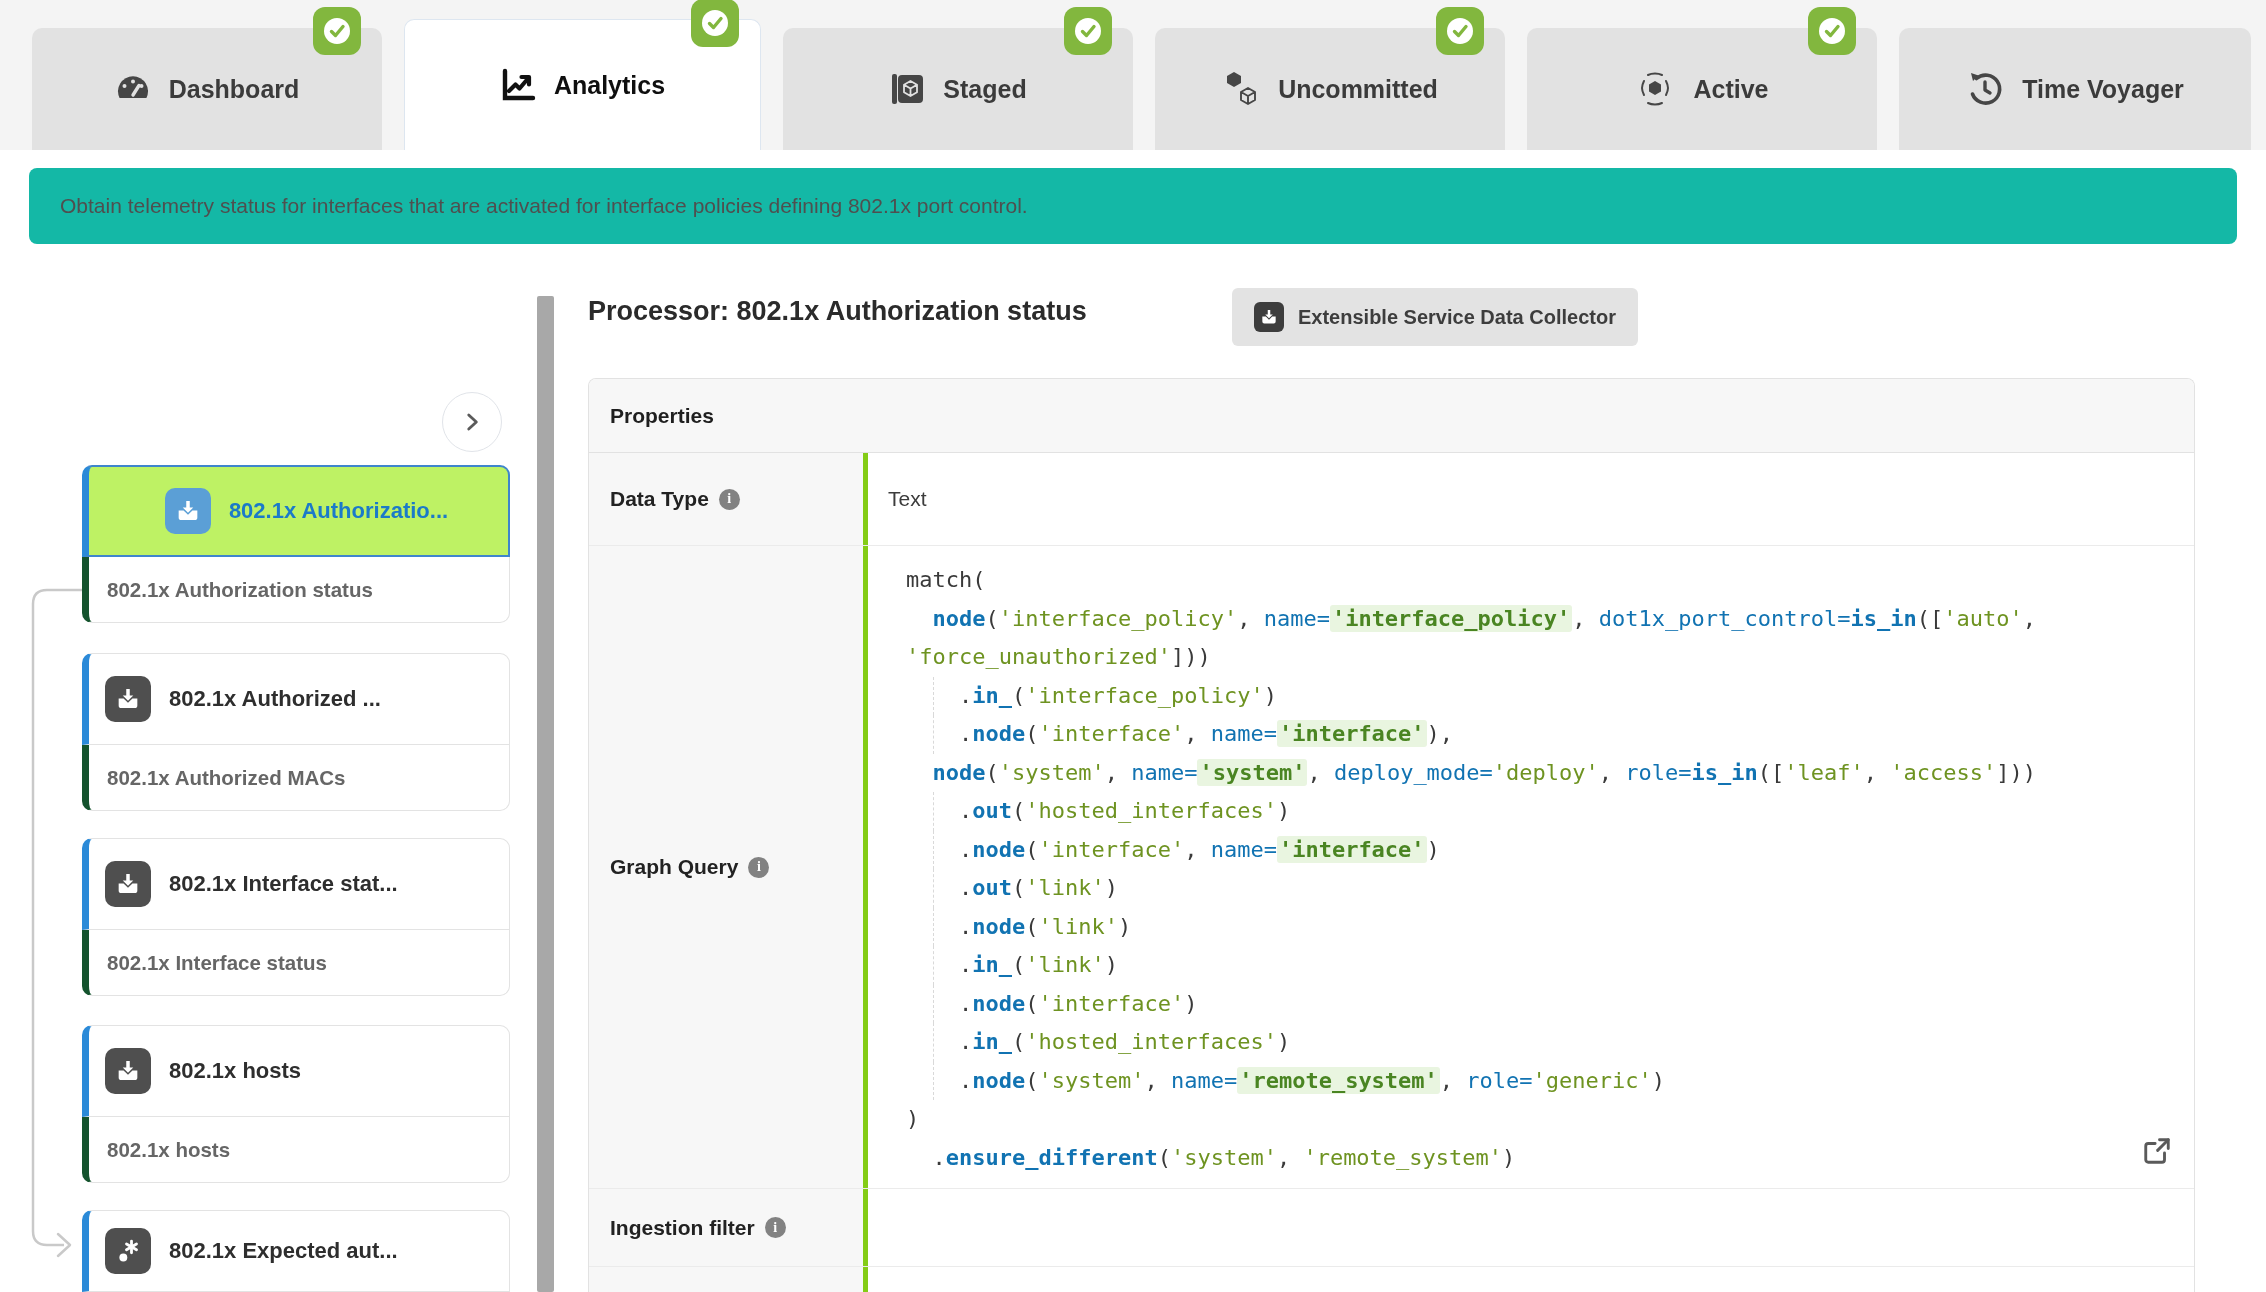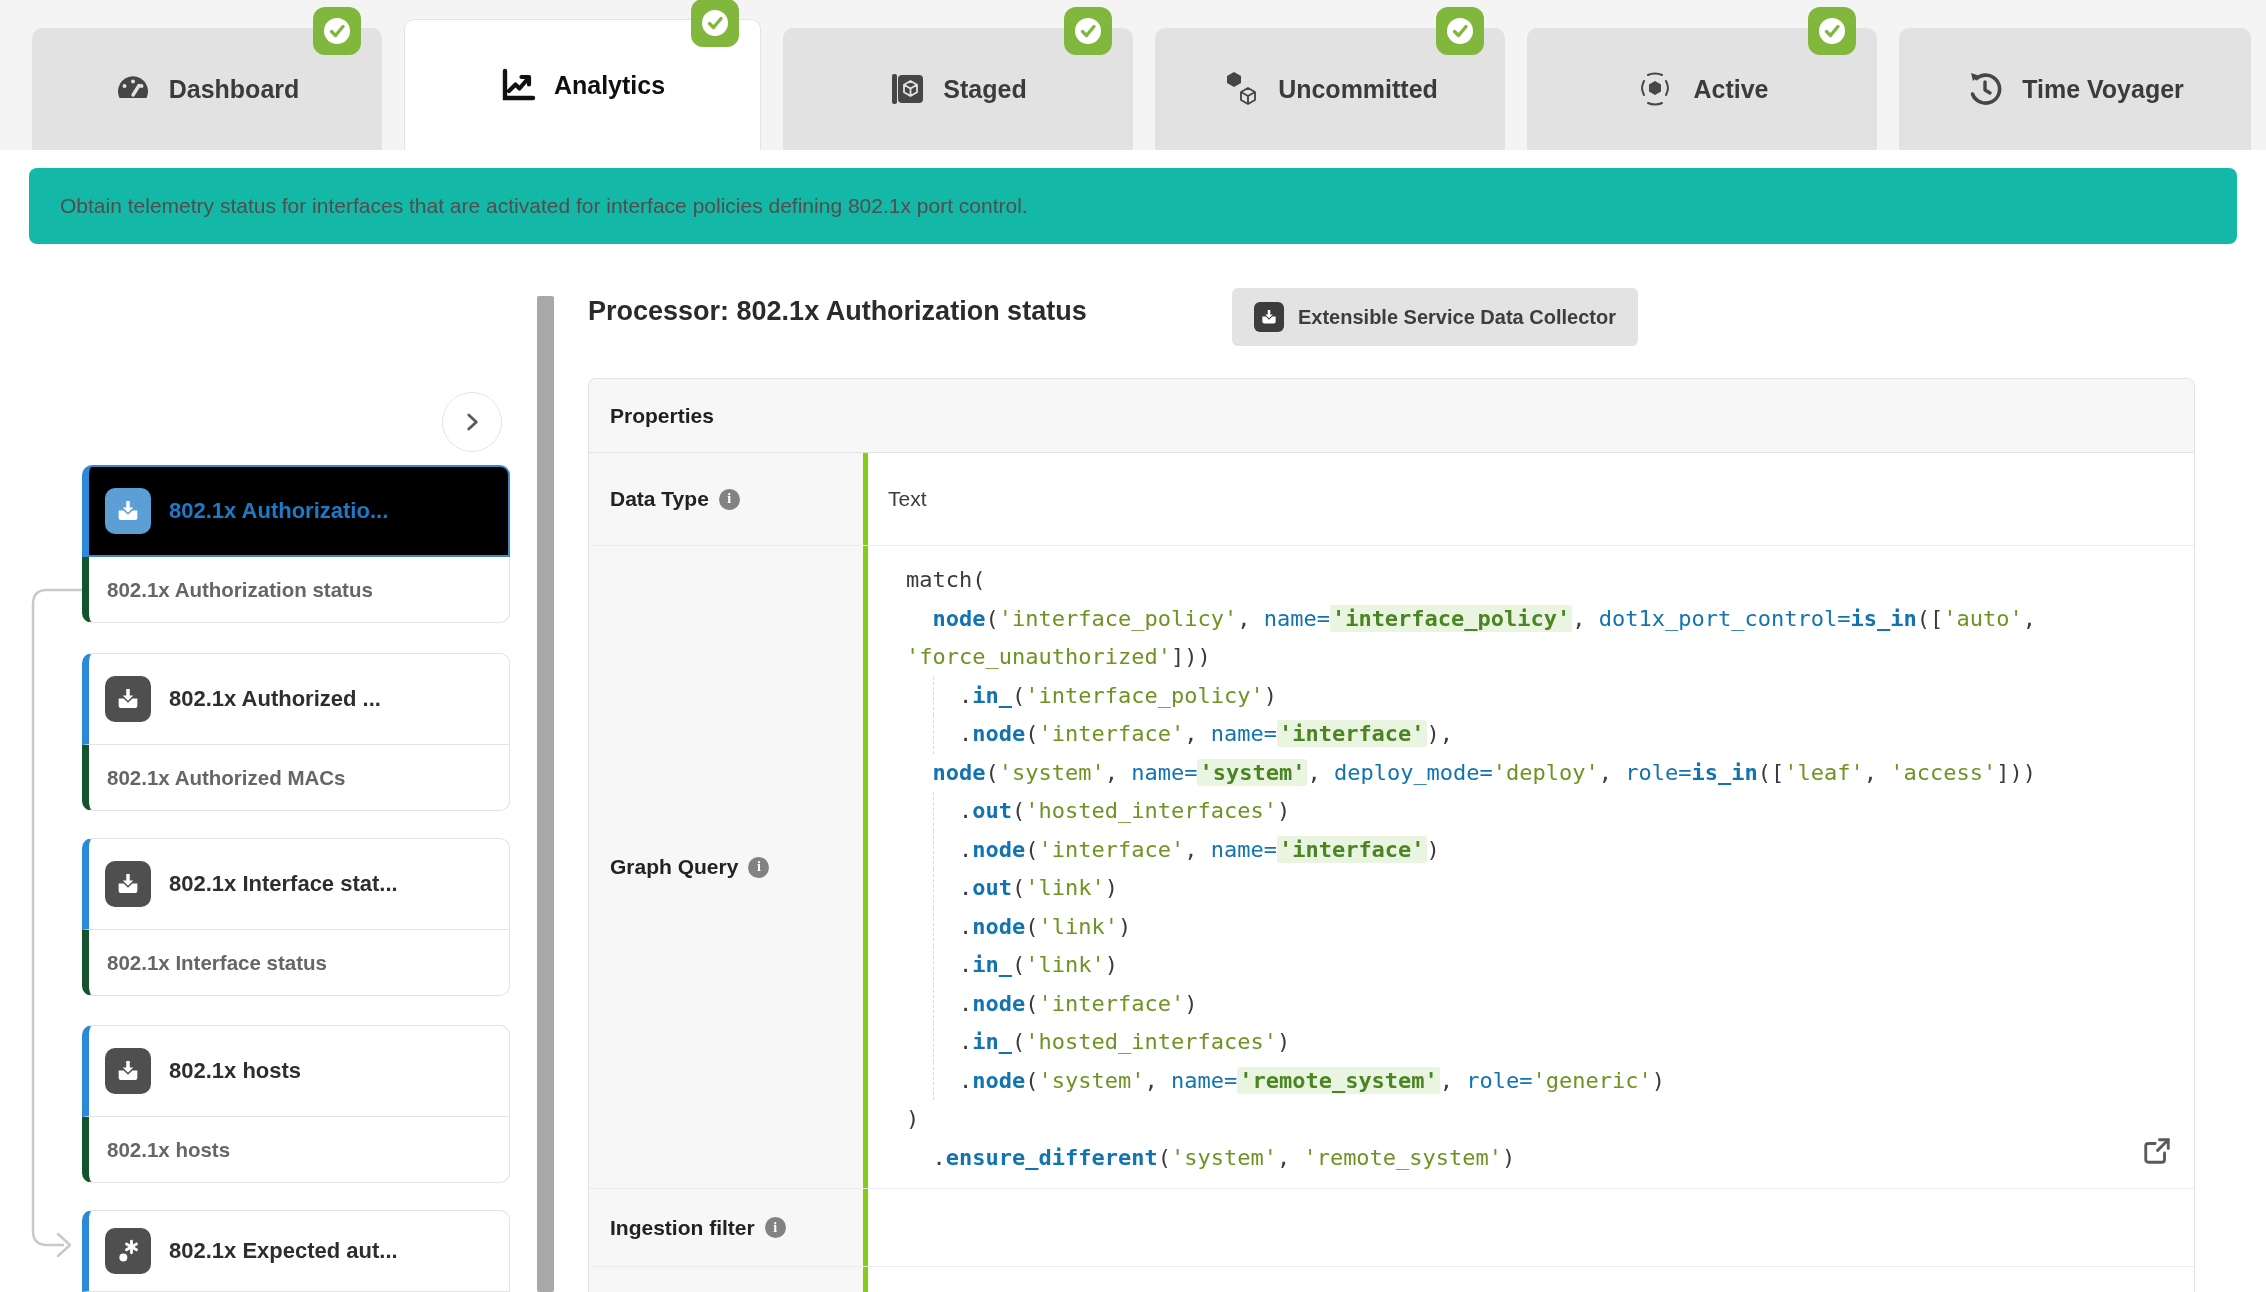--- a/index.html
+++ b/index.html
@@ -39,21 +39,21 @@
   .stage-top { height:92px; background:#fff; border:1px solid #e3e3e3; border-left:7px solid #2b8ad8;
                border-radius:10px 10px 0 0; display:flex; align-items:center; gap:18px; padding-left:16px; }
   .stage-card.no-sub .stage-top { border-radius:10px 10px 0 0; height:82px; }
   .stage-top .stage-title { font-size:22px; font-weight:bold; color:#2e2e2e; white-space:nowrap; overflow:hidden; }
   .stage-icon { width:46px; height:46px; border-radius:10px; background:#4f4f4f; flex:none;
                 display:flex; align-items:center; justify-content:center; }
   .stage-sub { height:66px; background:#fff; border:1px solid #e3e3e3; border-top:none;
                border-left:7px solid #14532d; border-radius:0 0 10px 10px;
                display:flex; align-items:center; padding-left:18px; }
   .stage-sub span { font-size:20.5px; font-weight:bold; color:#666; }
-  .stage-card.selected .stage-top { background:#000000; border:2px solid #3f85cc; border-left:7px solid #2b8ad8; }
+  .stage-card.selected .stage-top { background:#bef264; border:2px solid #3f85cc; border-left:7px solid #2b8ad8;justify-content:center; }
   .stage-card.selected .stage-top .stage-title { color:#1b7ac9; }
   .stage-card.selected .stage-icon { background:#5b9fd6; }
 
   
   .proc-title { position:absolute; left:588px; top:296px; font-size:27px; font-weight:bold; color:#2b2b2b; }
   .esdc-btn { position:absolute; left:1232px; top:288px; height:58px; background:#e3e3e3; border-radius:6px;
               display:flex; align-items:center; gap:14px; padding:0 22px; cursor:pointer; }
   .esdc-btn .esdc-icon { width:30px; height:30px; border-radius:6px; background:#3d3d3d;
                          display:flex; align-items:center; justify-content:center; }
   .esdc-btn span { font-size:20px; font-weight:bold; color:#3d3d3d; }

